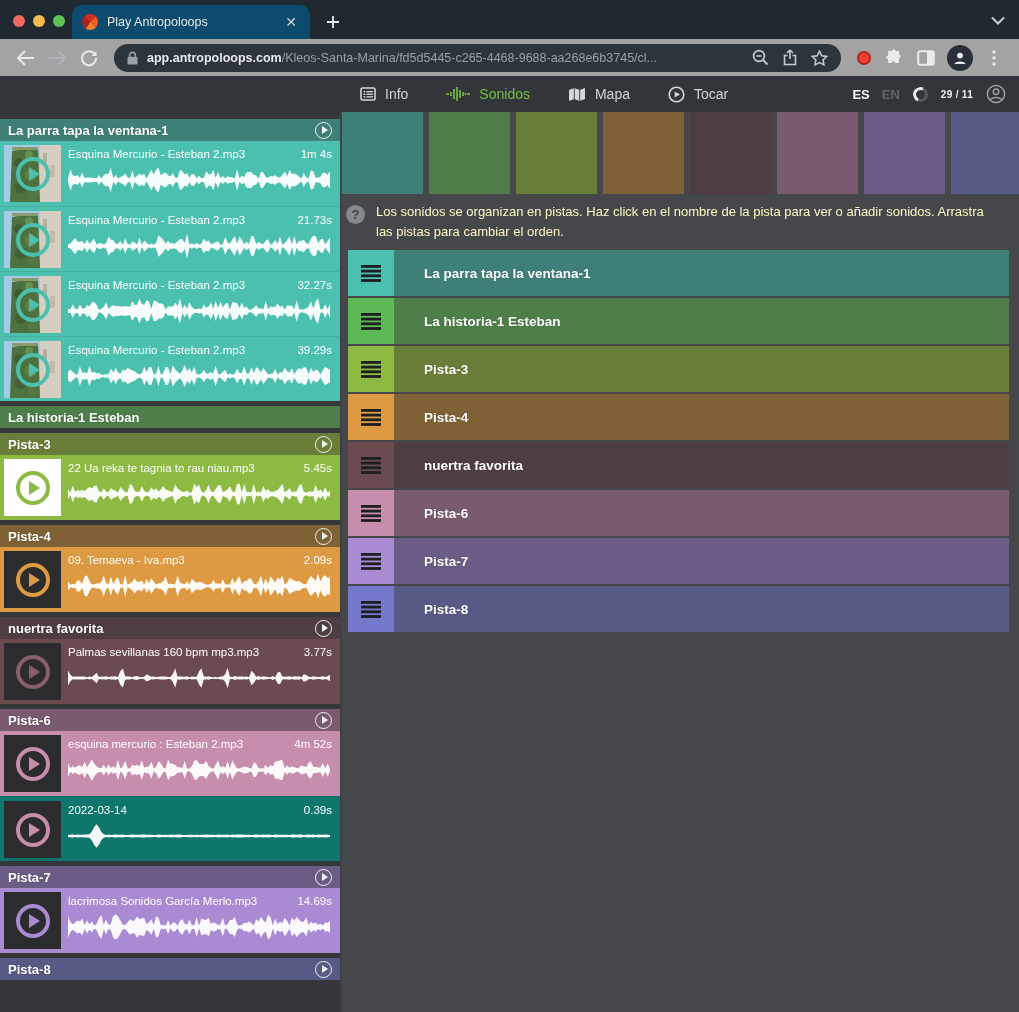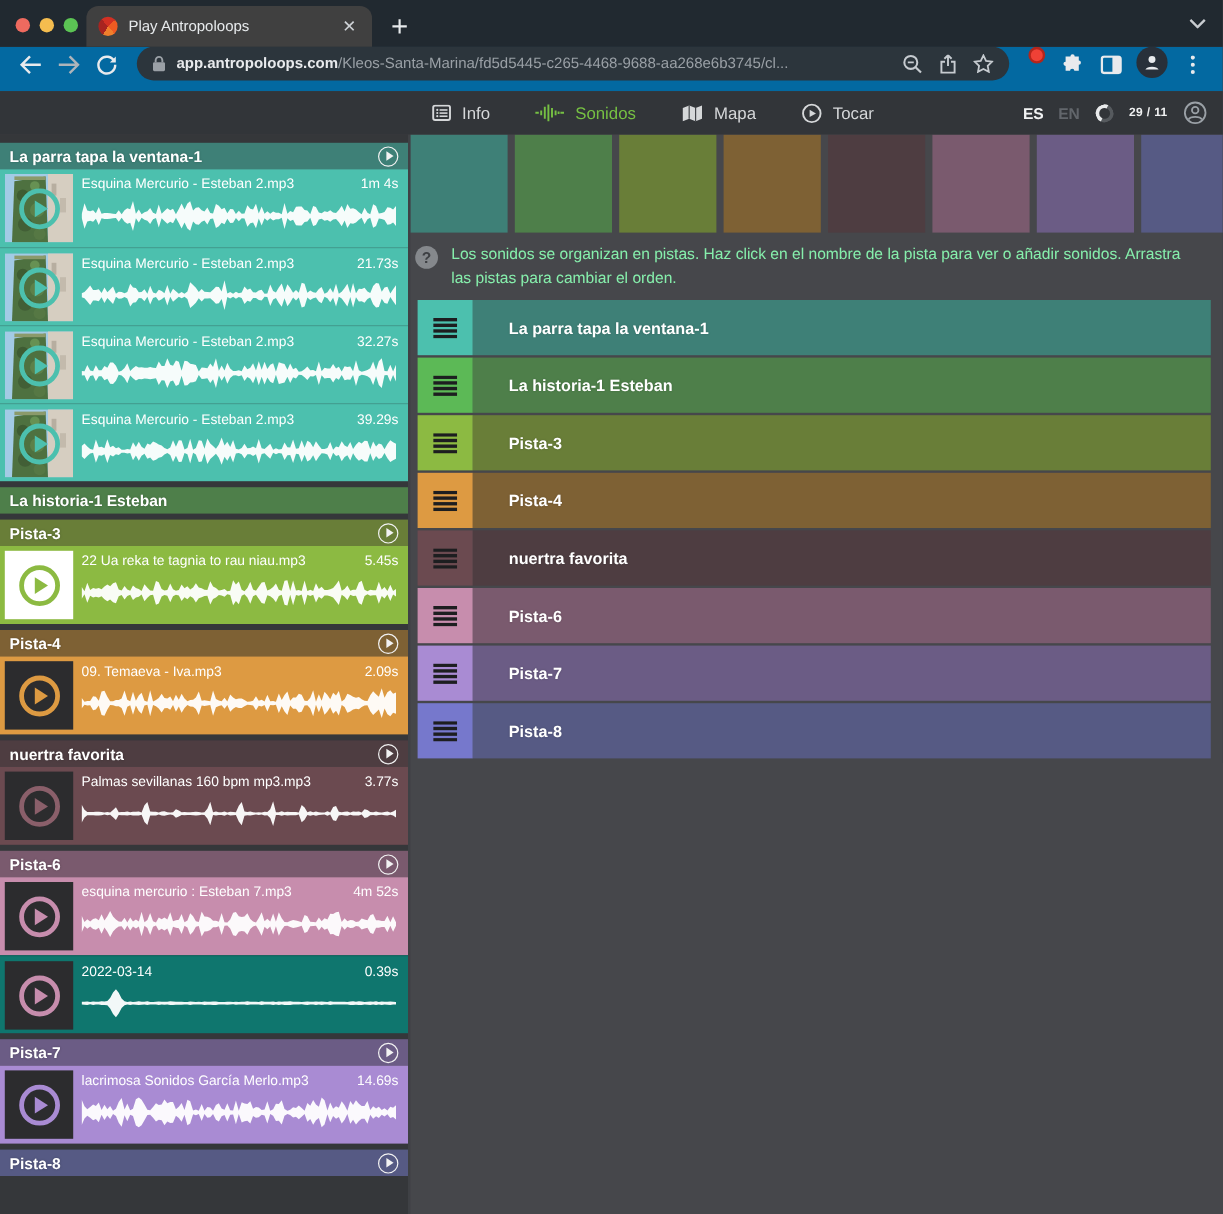--- a/index.html
+++ b/index.html
@@ -4,30 +4,30 @@
 <style>
   * { margin:0; padding:0; box-sizing:border-box; }
   html,body { width:1019px; height:1012px; overflow:hidden; }
   body { font-family:"Liberation Sans", sans-serif; background:#3f4145; position:relative; }
 
   
   .tabstrip { height:39px; background:#212930; position:relative; }
   .traffic { position:absolute; left:13px; top:15px; display:flex; gap:8px; }
   .traffic span { width:12px; height:12px; border-radius:50%; display:block; }
   .t-red{background:#ee6a5f;} .t-yellow{background:#f5bd4f;} .t-green{background:#5bc454;}
-  .tab { position:absolute; left:72px; top:5px; width:238px; height:34px; background:#404040;
+  .tab { position:absolute; left:72px; top:5px; width:238px; height:34px; background:#0c4a6e;
          border-radius:10px 10px 0 0; display:flex; align-items:center; padding:0 10px; }
   .favicon { width:16px; height:16px; border-radius:50%; flex:none;
              background:conic-gradient(from 210deg,#a82420 0 30%, #d23023 30% 55%, #ef5b22 55% 80%, #f07f2c 80% 100%); }
   .tab-title { color:#e7eaec; font-size:12.5px; margin-left:9px; flex:1; white-space:nowrap; overflow:hidden; }
   .tab-close { color:#cdd1d5; font-size:14px; width:18px; text-align:center; cursor:default; }
   .newtab { position:absolute; left:320px; top:9px; width:26px; height:26px; display:flex; align-items:center; justify-content:center; }
   .tab-chevron { position:absolute; right:14px; top:11px; }
 
-  .toolbar { height:37px; background:#0369a1; display:flex; padding:0 10px; gap:2px; }
+  .toolbar { height:37px; background:#a3a3a3; display:flex; align-items:center; padding:0 10px; gap:2px; }
   .tb-btn { width:30px; height:30px; display:flex; align-items:center; justify-content:center; flex:none; }
   .urlbar { flex:1; height:28px; background:#2c353c; border-radius:14px; margin:0 8px;
             display:flex; align-items:center; padding:0 13px; gap:9px; min-width:0; }
   .url-text { font-size:12.5px; white-space:nowrap; overflow:hidden; min-width:0; flex:1; }
   .url-host { color:#e8eaed; font-weight:bold; }
   .url-path { color:#9aa0a6; }
   .pill-icons { display:flex; gap:14px; align-items:center; flex:none; }
   .record-dot { width:14px; height:14px; border-radius:50%; background:#ef4136; border:2px solid #b3261c; flex:none; margin:0 6px; }
   .avatar { width:26px; height:26px; border-radius:50%; background:#28303a; display:flex; align-items:center; justify-content:center; margin:0 4px; }
 
@@ -86,21 +86,21 @@
                  display:flex; align-items:center; justify-content:center; }
   .circle-play i { display:block; width:0; height:0; border-style:solid; border-width:4px 0 4px 6px;
                    border-color:transparent transparent transparent #f2f2f2; margin-left:2px; }
 
   
   .swatches { display:flex; gap:6px; height:82px; overflow:hidden; }
   .swatch { width:81px; flex:none; }
   .hint-row { display:flex; gap:11px; margin:8px 24px 0 4px; align-items:flex-start; }
   .q-icon { width:19px; height:19px; border-radius:50%; background:#85888c; color:#3d3f43; flex:none;
             font-size:13px; font-weight:bold; display:flex; align-items:center; justify-content:center; margin-top:3px; }
-  .hint-text { color:#86efac; font-size:13px; line-height:1.55; }
+  .hint-text { color:#fef9c3; font-size:13px; line-height:1.55; }
   .track-rows { margin:8px 10px 0 6px; }
   .trow { display:flex; height:46px; margin-bottom:2px; cursor:grab; }
   .trow-handle { width:46px; flex:none; display:flex; align-items:center; justify-content:center; }
   .trow-bar { flex:1; display:flex; align-items:center; padding-left:30px; }
   .trow-label { color:#fff; font-size:13.5px; font-weight:bold; text-shadow:0 0 2px rgba(0,0,0,.2); }
 </style>
 </head>
 <body>
 
 <div class="tabstrip">
@@ -471,21 +471,21 @@
             <i></i>
           </span>
         </div>
         <div class="sound" style="background: rgb(199, 141, 173);">
           <div class="thumb" style="background: rgb(44, 44, 46);">
             <div class="play-overlay" style="border-color: rgb(199, 141, 173);">
               <span class="play-tri" style="border-left-color: rgb(199, 141, 173);"></span>
             </div>
           </div>
           <div class="s-title-row">
-            <span class="s-title">esquina mercurio : Esteban 7.mp3</span>
+            <span class="s-title">esquina mercurio : Esteban 2.mp3</span>
             <span class="s-dur">4m 52s</span>
           </div>
           <div class="waveform">
             <svg viewBox="0 0 260 22" preserveAspectRatio="none" width="100%" height="100%">
               <path d="M0.0,5.0 L2.4,9.6 L4.7,7.7 L7.1,9.2 L9.5,7.4 L11.8,7.0 L14.2,8.4 L16.5,4.1 L18.9,8.6 L21.3,5.6 L23.6,1.9 L26.0,5.7 L28.4,7.9 L30.7,9.3 L33.1,9.4 L35.5,6.6 L37.8,9.9 L40.2,6.4 L42.5,9.3 L44.9,7.9 L47.3,9.2 L49.6,2.4 L52.0,9.8 L54.4,8.1 L56.7,3.2 L59.1,9.1 L61.5,9.9 L63.8,6.4 L66.2,7.7 L68.5,6.5 L70.9,7.8 L73.3,2.8 L75.6,9.1 L78.0,8.3 L80.4,8.0 L82.7,3.9 L85.1,9.8 L87.5,8.5 L89.8,3.5 L92.2,5.5 L94.5,9.1 L96.9,9.6 L99.3,2.1 L101.6,5.7 L104.0,5.8 L106.4,6.8 L108.7,8.7 L111.1,8.7 L113.5,9.4 L115.8,3.3 L118.2,9.7 L120.5,9.9 L122.9,7.8 L125.3,3.1 L127.6,2.5 L130.0,5.6 L132.4,6.1 L134.7,5.7 L137.1,3.4 L139.5,7.4 L141.8,9.3 L144.2,9.9 L146.5,6.8 L148.9,2.8 L151.3,9.0 L153.6,7.3 L156.0,9.3 L158.4,3.6 L160.7,9.5 L163.1,2.7 L165.5,7.0 L167.8,9.6 L170.2,9.7 L172.5,8.9 L174.9,8.1 L177.3,8.5 L179.6,9.1 L182.0,9.8 L184.4,4.7 L186.7,5.6 L189.1,9.5 L191.5,9.6 L193.8,9.8 L196.2,6.5 L198.5,9.1 L200.9,6.9 L203.3,7.8 L205.6,3.7 L208.0,3.9 L210.4,2.8 L212.7,2.3 L215.1,9.6 L217.5,6.9 L219.8,9.1 L222.2,8.1 L224.5,8.4 L226.9,9.6 L229.3,9.2 L231.6,7.1 L234.0,7.8 L236.4,8.4 L238.7,4.9 L241.1,3.9 L243.5,8.4 L245.8,8.3 L248.2,8.8 L250.5,8.8 L252.9,5.1 L255.3,9.7 L257.6,5.5 L260.0,9.7 L260.0,12.3 L257.6,16.5 L255.3,12.3 L252.9,16.9 L250.5,13.2 L248.2,13.2 L245.8,13.7 L243.5,13.6 L241.1,18.1 L238.7,17.1 L236.4,13.6 L234.0,14.2 L231.6,14.9 L229.3,12.8 L226.9,12.4 L224.5,13.6 L222.2,13.9 L219.8,12.9 L217.5,15.1 L215.1,12.4 L212.7,19.7 L210.4,19.2 L208.0,18.1 L205.6,18.3 L203.3,14.2 L200.9,15.1 L198.5,12.9 L196.2,15.5 L193.8,12.2 L191.5,12.4 L189.1,12.5 L186.7,16.4 L184.4,17.3 L182.0,12.2 L179.6,12.9 L177.3,13.5 L174.9,13.9 L172.5,13.1 L170.2,12.3 L167.8,12.4 L165.5,15.0 L163.1,19.3 L160.7,12.5 L158.4,18.4 L156.0,12.7 L153.6,14.7 L151.3,13.0 L148.9,19.2 L146.5,15.2 L144.2,12.1 L141.8,12.7 L139.5,14.6 L137.1,18.6 L134.7,16.3 L132.4,15.9 L130.0,16.4 L127.6,19.5 L125.3,18.9 L122.9,14.2 L120.5,12.1 L118.2,12.3 L115.8,18.7 L113.5,12.6 L111.1,13.3 L108.7,13.3 L106.4,15.2 L104.0,16.2 L101.6,16.3 L99.3,19.9 L96.9,12.4 L94.5,12.9 L92.2,16.5 L89.8,18.5 L87.5,13.5 L85.1,12.2 L82.7,18.1 L80.4,14.0 L78.0,13.7 L75.6,12.9 L73.3,19.2 L70.9,14.2 L68.5,15.5 L66.2,14.3 L63.8,15.6 L61.5,12.1 L59.1,12.9 L56.7,18.8 L54.4,13.9 L52.0,12.2 L49.6,19.6 L47.3,12.8 L44.9,14.1 L42.5,12.7 L40.2,15.6 L37.8,12.1 L35.5,15.4 L33.1,12.6 L30.7,12.7 L28.4,14.1 L26.0,16.3 L23.6,20.1 L21.3,16.4 L18.9,13.4 L16.5,17.9 L14.2,13.6 L11.8,15.0 L9.5,14.6 L7.1,12.8 L4.7,14.3 L2.4,12.4 L0.0,17.0 Z" fill="#ffffff" fill-opacity="0.95"></path>
             </svg>
           </div>
         </div>
         <div class="sound" style="background: #0f766e;">
           <div class="thumb" style="background: rgb(44, 44, 46);">

